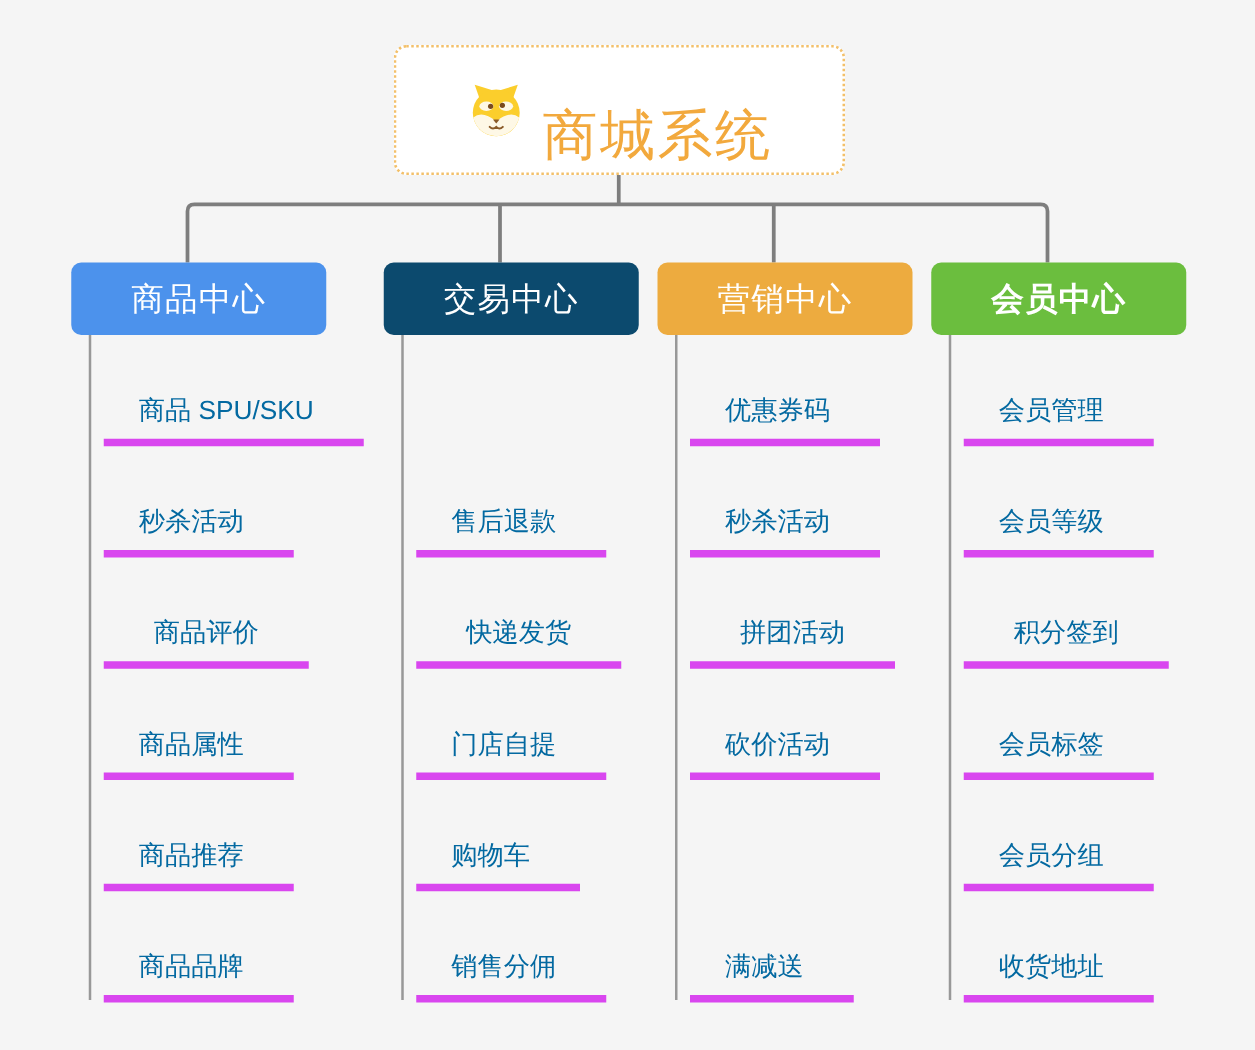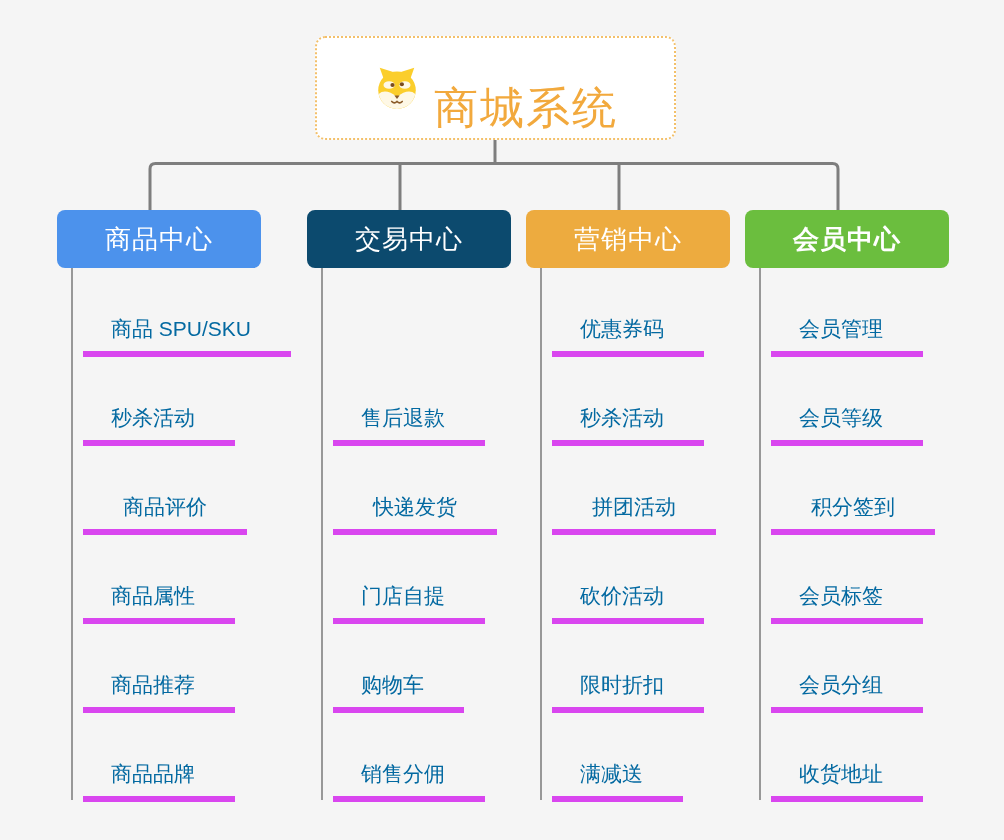--- a/index.html
+++ b/index.html
@@ -109,21 +109,20 @@
     <div class="leaf leaf-6">销售分佣</div>
   </div>
 
   <div class="branch branch-3">
     <div class="branch-head" style="background: rgb(237, 171, 63); text-align: center;">营销中心</div>
     <div class="trunk"></div>
     <div class="leaf leaf-1">优惠券码</div>
     <div class="leaf leaf-2">秒杀活动</div>
     <div class="leaf leaf-4">砍价活动</div>
     <div class="leaf leaf-3">拼团活动</div>
-    <div class="leaf leaf-5">限时折扣</div>
     <div class="leaf leaf-6">满减送</div>
   </div>
 
   <div class="branch branch-4">
     <div class="branch-head" style="background: rgb(107, 190, 62); font-weight: bold;">会员中心</div>
     <div class="trunk"></div>
     <div class="leaf leaf-1">会员管理</div>
     <div class="leaf leaf-2">会员等级</div>
     <div class="leaf leaf-3">积分签到</div>
     <div class="leaf leaf-4">会员标签</div>

